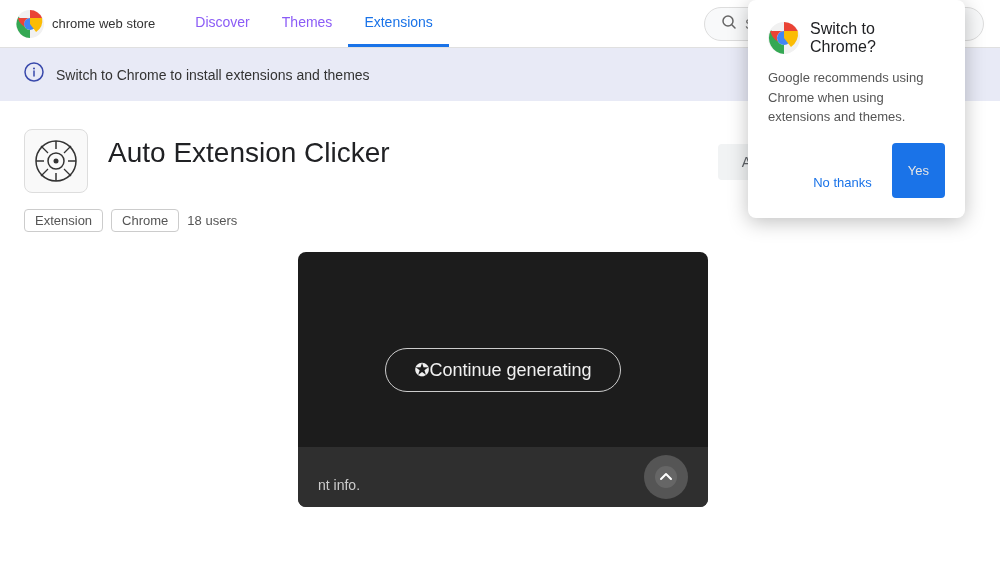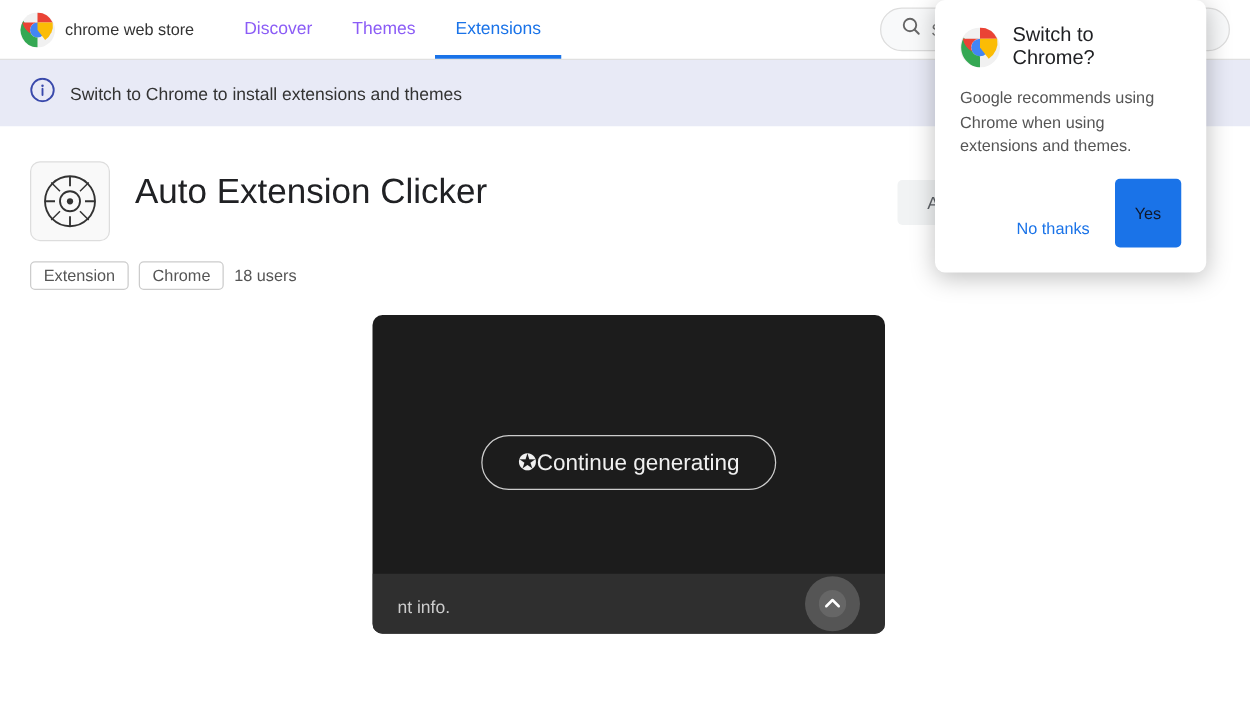--- a/index.html
+++ b/index.html
@@ -180,21 +180,21 @@
       color: #f0f0f0;
       background: transparent;
       cursor: pointer;
       margin-bottom: 20px;
     }
     .bottom-bar {
       position: absolute;
       bottom: 0;
       left: 0;
       right: 0;
-      height: 48px;
+      height: 60px;
       background: rgba(50, 50, 50, 0.9);
       display: flex;
       align-items: center;
       justify-content: flex-end;
       padding: 0 20px;
     }
     .up-btn {
       width: 44px;
       height: 44px;
       border-radius: 50%;
@@ -262,21 +262,21 @@
       color: #1a73e8;
       cursor: pointer;
       border-radius: 4px;
       margin-top: 24px;
     }
     .btn-yes {
       background: #1a73e8;
       border: none;
       padding: 8px 16px;
       font-size: 13px;
-      color: #0f172a;
+      color: #e5e5e5;
       cursor: pointer;
       border-radius: 4px;
     }
   </style>
 </head>
 <body>
 
 <header class="header">
   <div class="logo-area">
 

